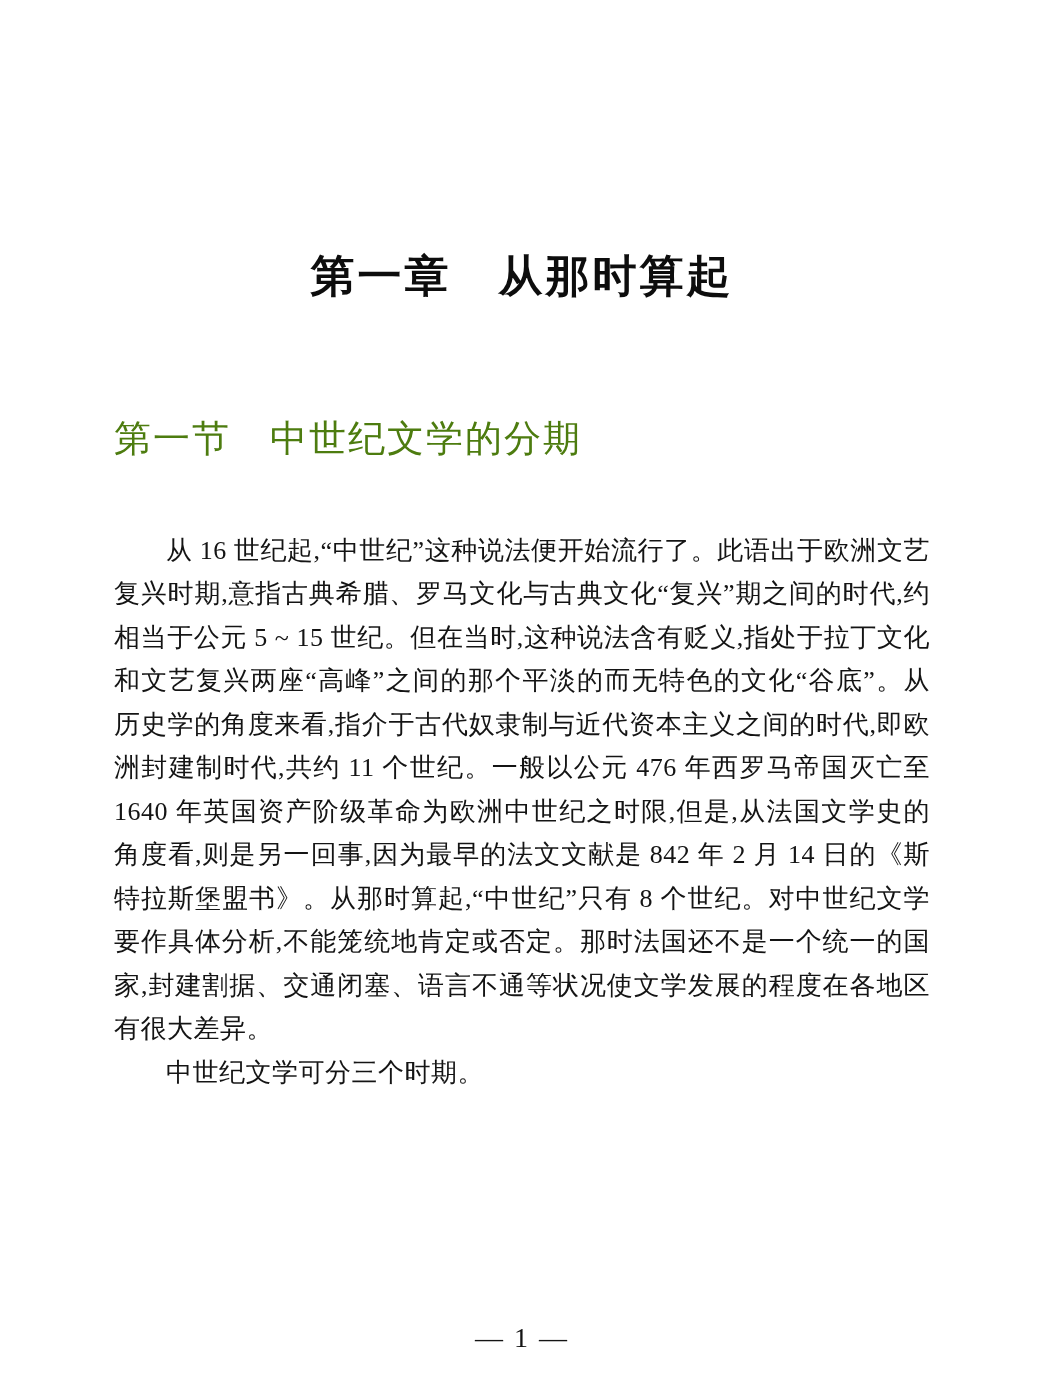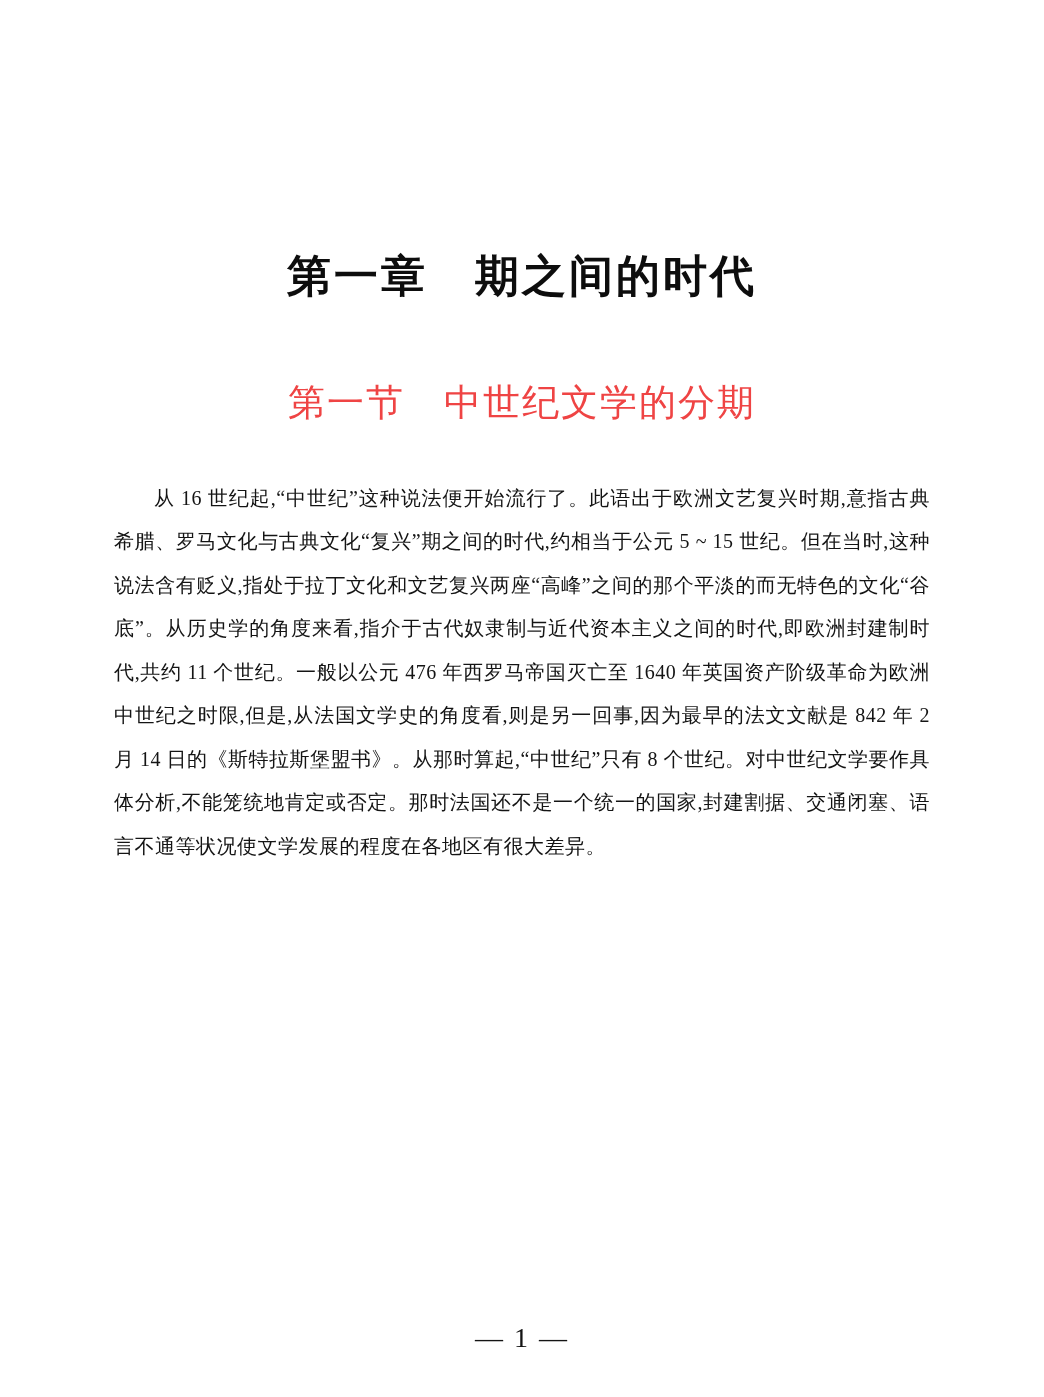--- a/index.html
+++ b/index.html
@@ -21,31 +21,31 @@
     padding-top: 222px;
     text-align: center;
     font-family: "Liberation Sans", "DejaVu Sans", sans-serif;
     font-weight: 800;
     font-size: 44px;
     letter-spacing: 3px;
     line-height: 1.15;
     color: #0d0d0d;
   }
   .section-title {
-    margin-top: 80px;
-    text-align: center;
+    margin-top: 116px;
+    text-align: left;
     font-weight: 400;
     font-size: 37px;
     letter-spacing: 2px;
     line-height: 1.15;
-    color: #ef4444;
+    color: #4d7c0f;
   }
   .body-text {
-    margin-top: 52px;
-    font-size: 20px;
+    margin-top: 68px;
+    font-size: 26px;
     line-height: 43.5px;
     text-align: justify;
     text-justify: inter-character;
     letter-spacing: 0.5px;
   }
   .body-text p {
     margin: 0;
     padding: 0;
     text-indent: 2em;
   }
@@ -59,24 +59,25 @@
     letter-spacing: 2px;
     color: #141414;
   }
 </style>
 </head>
 <body>
 
 <div class="page">
   <div class="content">
 
-    <h1 class="chapter-title">第一章　期之间的时代</h1>
+    <h1 class="chapter-title">第一章　从那时算起</h1>
 
     <h2 class="section-title">第一节　中世纪文学的分期</h2>
 
     <div class="body-text">
       <p>从 16 世纪起,“中世纪”这种说法便开始流行了。此语出于欧洲文艺复兴时期,意指古典希腊、罗马文化与古典文化“复兴”期之间的时代,约相当于公元 5 ~ 15 世纪。但在当时,这种说法含有贬义,指处于拉丁文化和文艺复兴两座“高峰”之间的那个平淡的而无特色的文化“谷底”。从历史学的角度来看,指介于古代奴隶制与近代资本主义之间的时代,即欧洲封建制时代,共约 11 个世纪。一般以公元 476 年西罗马帝国灭亡至 1640 年英国资产阶级革命为欧洲中世纪之时限,但是,从法国文学史的角度看,则是另一回事,因为最早的法文文献是 842 年 2 月 14 日的《斯特拉斯堡盟书》。从那时算起,“中世纪”只有 8 个世纪。对中世纪文学要作具体分析,不能笼统地肯定或否定。那时法国还不是一个统一的国家,封建割据、交通闭塞、语言不通等状况使文学发展的程度在各地区有很大差异。</p>
+      <p>中世纪文学可分三个时期。</p>
     </div>
 
   </div>
 
   <div class="page-number">—  1  —</div>
 </div>
 
 </body></html>

